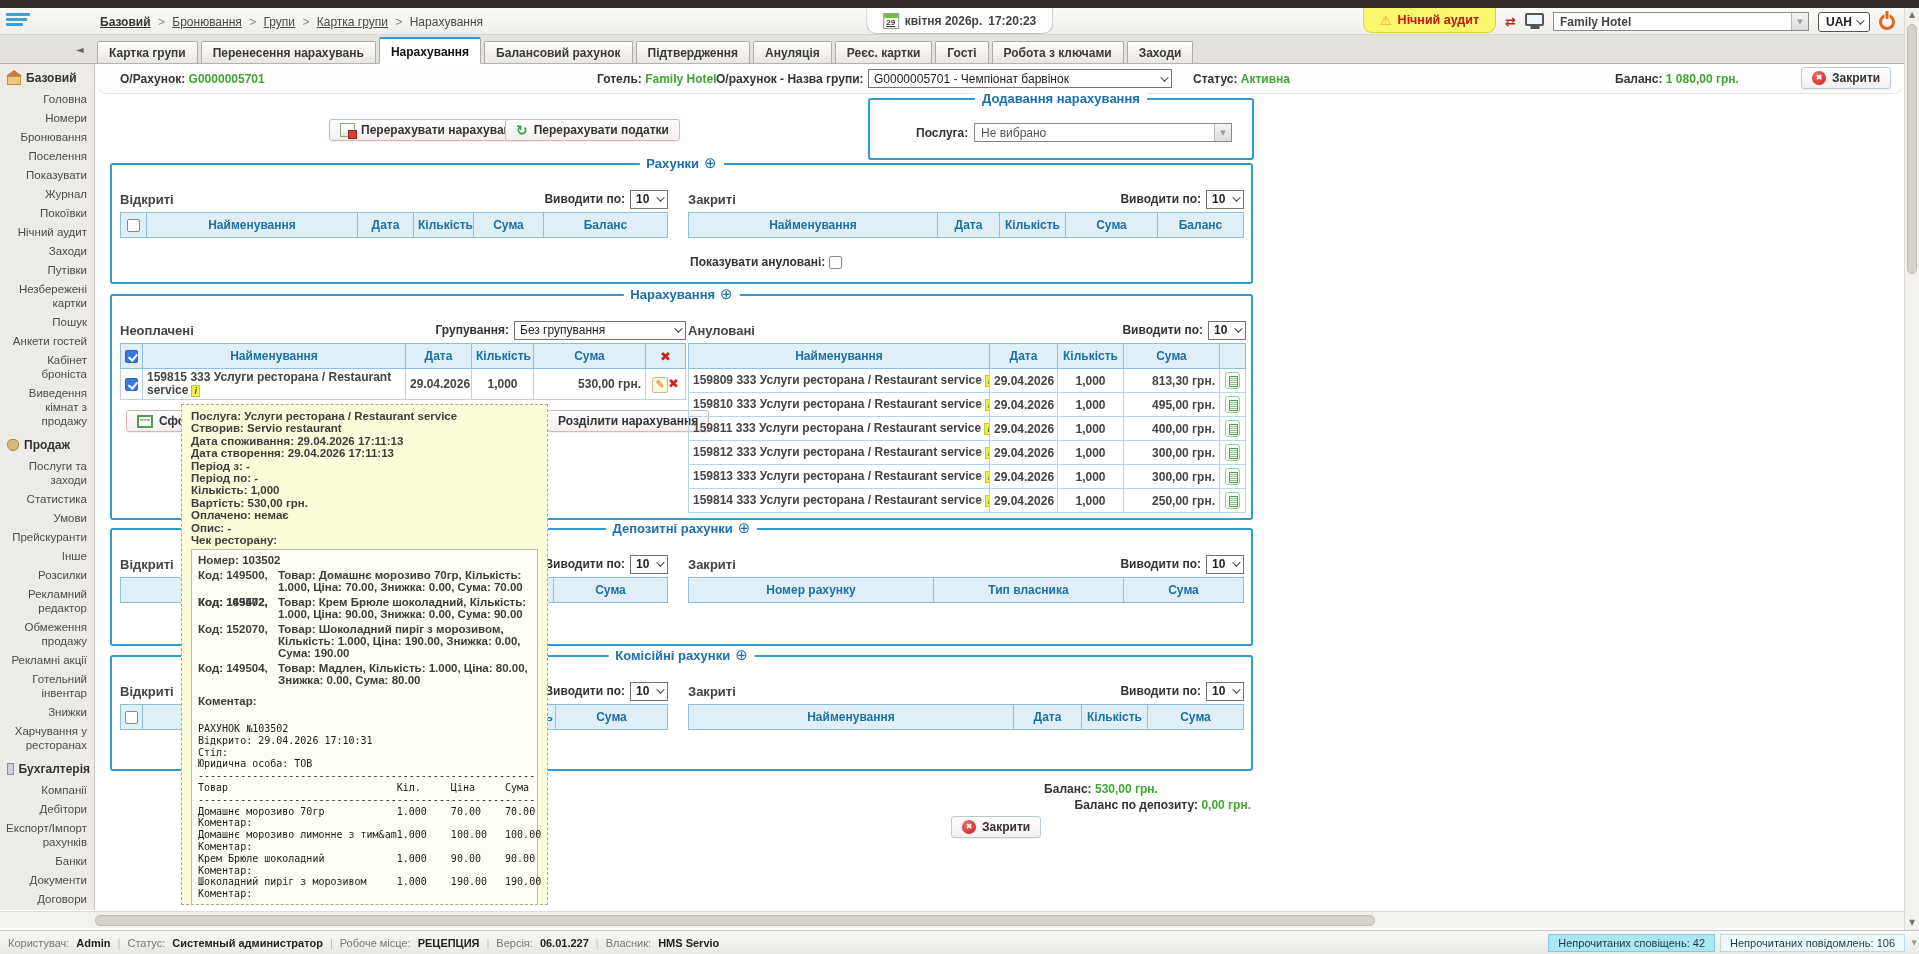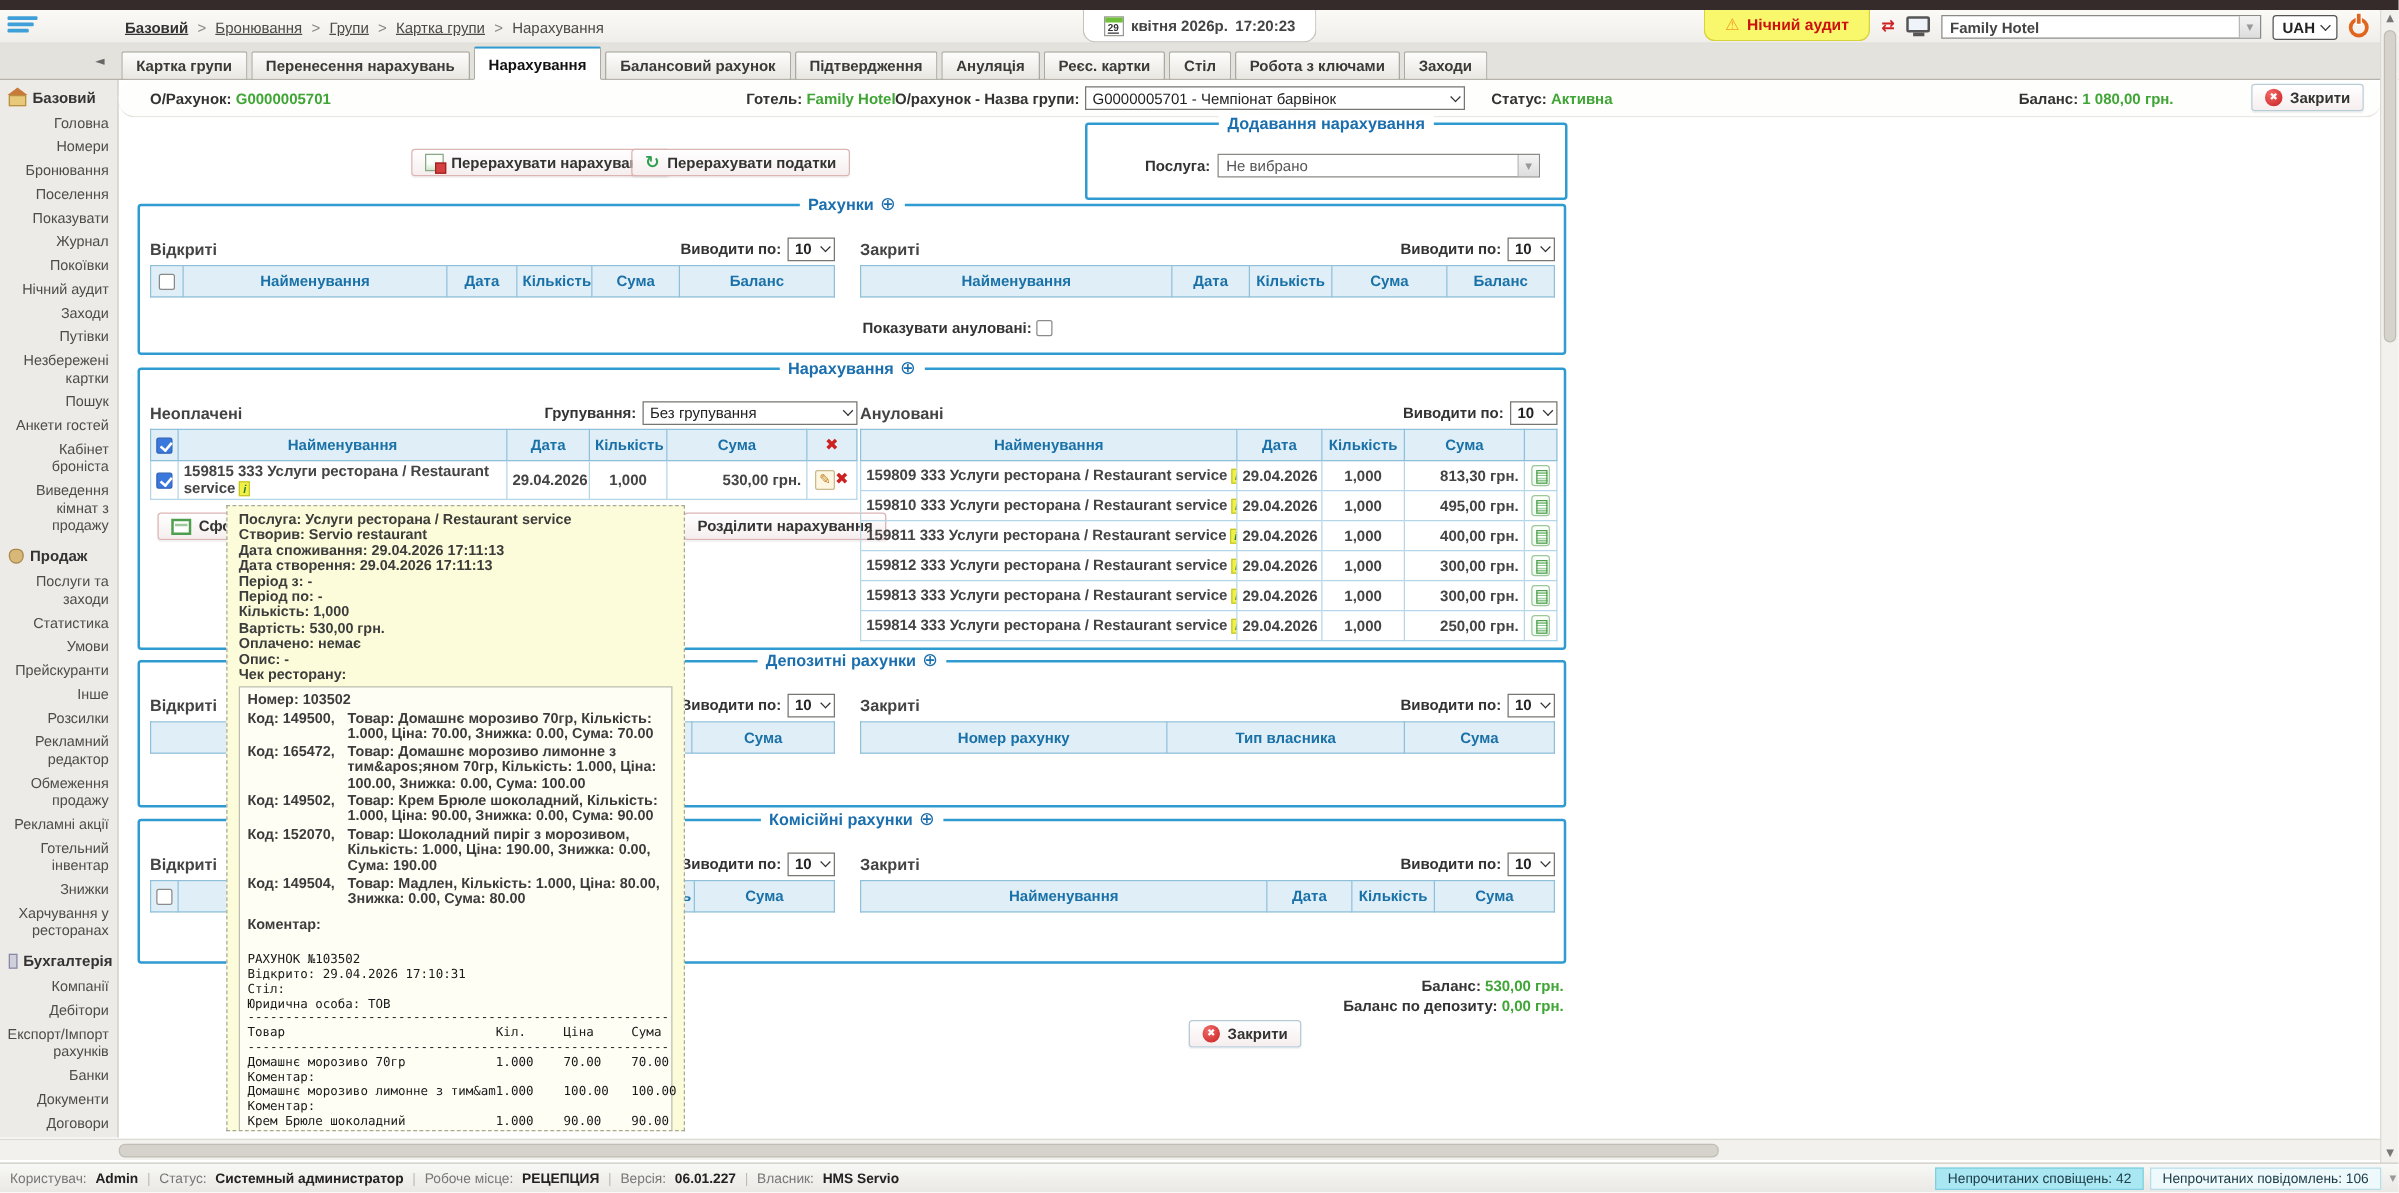--- a/index.html
+++ b/index.html
@@ -179,21 +179,21 @@
 <div class="tabstrip">
   <span class="collapse-arrow">◄</span>
   <div class="tabs">
     <div class="tab">Картка групи</div>
     <div class="tab">Перенесення нарахувань</div>
     <div class="tab active">Нарахування</div>
     <div class="tab">Балансовий рахунок</div>
     <div class="tab">Підтвердження</div>
     <div class="tab">Ануляція</div>
     <div class="tab">Реєс. картки</div>
-    <div class="tab">Стіл</div>
+    <div class="tab">Гості</div>
     <div class="tab">Робота з ключами</div>
     <div class="tab">Заходи</div>
   </div>
 </div>
 
 <div class="sidebar">
   <div class="side-section">
     <span class="ic-home"></span>
     <span>Базовий</span>
   </div>
@@ -656,21 +656,21 @@
           <th>Найменування</th>
           <th>Дата</th>
           <th>Кількість</th>
           <th>Сума</th>
         </tr>
       </tbody>
         </table>
     </div>
   </div>
 
-  <div class="sumline" style="left:856px;top:718px;">
+  <div class="sumline" style="left:856px;top:718px;text-align:center;">
     <span class="lbl">Баланс:</span>
     <span class="green">530,00 грн.</span>
   </div>
   <div class="sumline" style="left:856px;top:734px;">
     <span class="lbl">Баланс по депозиту:</span>
     <span class="green">0,00 грн.</span>
   </div>
   <button class="btn" style="position:absolute;left:856px;top:752px;border-color:#b8ccd8;">
     <span class="xcircle">✖</span>
     <span>Закрити</span>
@@ -698,21 +698,21 @@
 
   <div class="tip-line">Опис: -</div>
 
   <div class="tip-line">Чек ресторану:</div>
 </div>
     <div class="tip-box">
       <div>Номер: 103502</div>
       <div>
   <div class="tip-item"><span class="tip-code">Код: 149500,</span><span>Товар: Домашнє морозиво 70гр, Кількість: 1.000, Ціна: 70.00, Знижка: 0.00, Сума: 70.00</span></div>
 
-  <div class="tip-item"><span class="tip-code">Код: 165472,</span><span>Товар: Домашнє морозиво лимонне з тим&amp;apos;яном 70гр, Кількість: 1.000, Ціна: 100.00, Знижка: 0.00, Сума: 100.00</span></div>
+  <div class="tip-item"><span class="tip-code">Код: 165472,</span></div>
 
   <div class="tip-item"><span class="tip-code">Код: 149502,</span><span>Товар: Крем Брюле шоколадний, Кількість: 1.000, Ціна: 90.00, Знижка: 0.00, Сума: 90.00</span></div>
 
   <div class="tip-item"><span class="tip-code">Код: 152070,</span><span>Товар: Шоколадний пиріг з морозивом, Кількість: 1.000, Ціна: 190.00, Знижка: 0.00, Сума: 190.00</span></div>
 
   <div class="tip-item"><span class="tip-code">Код: 149504,</span><span>Товар: Мадлен, Кількість: 1.000, Ціна: 80.00, Знижка: 0.00, Сума: 80.00</span></div>
 </div>
       <div class="tip-comment">Коментар:</div>
       <pre class="receipt">РАХУНОК №103502
 Відкрито: 29.04.2026 17:10:31

